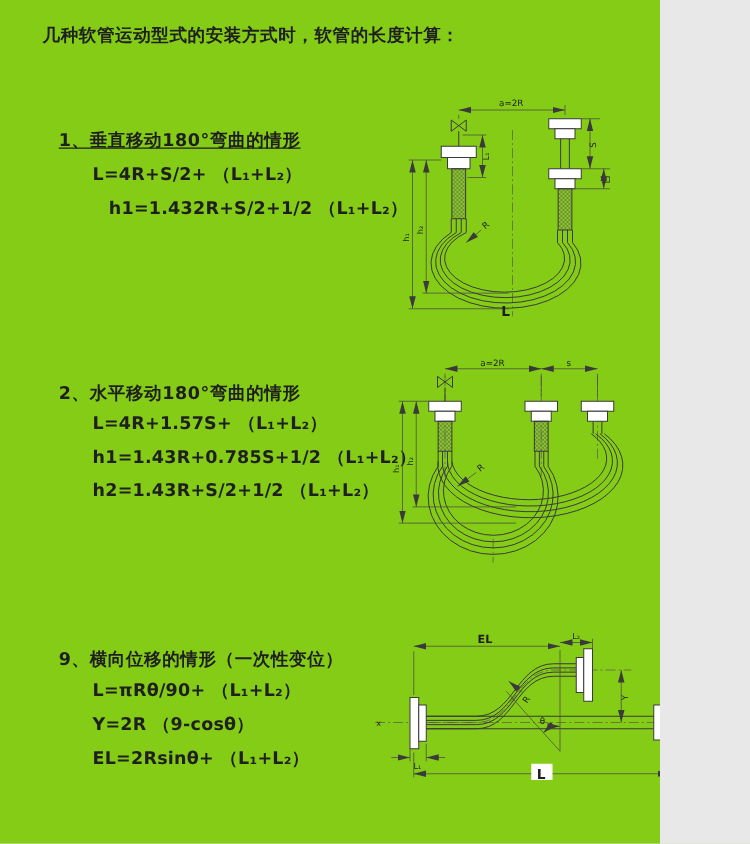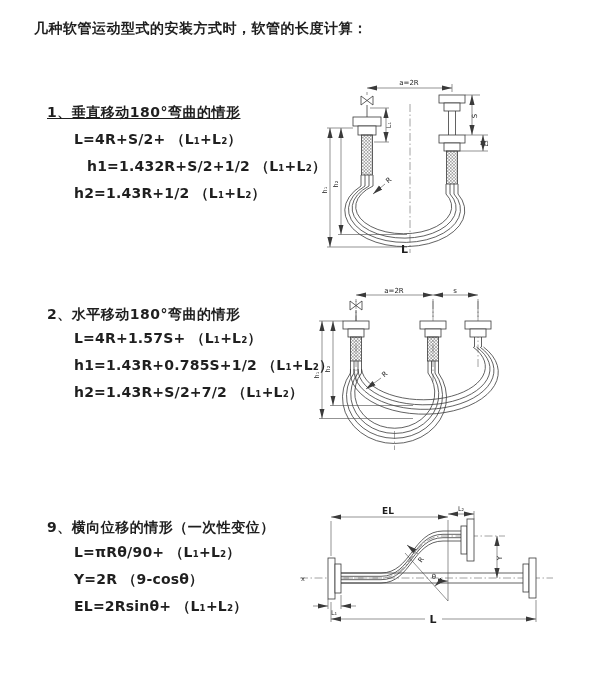--- a/index.html
+++ b/index.html
@@ -1,16 +1,16 @@
 <!DOCTYPE html>
 <html><head>
 <meta charset="utf-8">
 <style>
   html,body{margin:0;padding:0;background:#e8e8e8;}
-  #page{position:relative;width:600px;height:675px;background:#ffffff;overflow:hidden;
+  #page{position:relative;width:528px;height:675px;background:#84cc16;overflow:hidden;
         font-family:"DejaVu Sans","Liberation Sans",sans-serif;color:#1f1f1f;}
   .t{position:absolute;white-space:nowrap;}
   .title{font-size:14px;font-weight:700;letter-spacing:.5px;}
   .head{font-size:14px;font-weight:700;letter-spacing:.5px;}
   .formula{font-size:14px;font-weight:700;letter-spacing:.2px;}
   svg{position:absolute;overflow:visible;}
   svg .ln{stroke:#3a3a3a;stroke-width:0.8;fill:none;}
   svg .thin{stroke:#4a4a4a;stroke-width:0.6;fill:none;}
   svg .cl{stroke:#555;stroke-width:0.55;fill:none;stroke-dasharray:8 2.5 1.5 2.5;}
   svg .fit{stroke:#3a3a3a;stroke-width:0.8;fill:#ffffff;}
@@ -23,26 +23,25 @@
 </head>
 <body>
 
 <div id="page">
 
   <div class="t title" style="left:34px;top:20px;">几种软管运动型式的安装方式时，软管的长度计算：</div>
 
   <div class="t head" style="left:47px;top:104px;text-decoration:underline;">1、垂直移动180°弯曲的情形</div>
   <div class="t formula" style="left:74px;top:131px;">L=4R+S/2+ （L₁+L₂）</div>
   <div class="t formula" style="left:87px;top:158px;">h1=1.432R+S/2+1/2 （L₁+L₂）</div>
-  <div class="t formula" style="left:74px;top:185px;">h2=1.43R+1/2 （L₁+L₂）</div>
 
   <div class="t head" style="left:47px;top:306px;text-align:right;">2、水平移动180°弯曲的情形</div>
   <div class="t formula" style="left:74px;top:330px;">L=4R+1.57S+ （L₁+L₂）</div>
   <div class="t formula" style="left:74px;top:357px;">h1=1.43R+0.785S+1/2 （L₁+L₂）</div>
-  <div class="t formula" style="left:74px;top:384px;">h2=1.43R+S/2+7/2 （L₁+L₂）</div>
+  <div class="t formula" style="left:74px;top:384px;">h2=1.43R+S/2+1/2 （L₁+L₂）</div>
 
   <div class="t head" style="left:47px;top:519px;">9、横向位移的情形（一次性变位）</div>
   <div class="t formula" style="left:74px;top:544px;">L=πRθ/90+ （L₁+L₂）</div>
   <div class="t formula" style="left:74px;top:571px;">Y=2R （9-cosθ）</div>
   <div class="t formula" style="left:74px;top:598px;">EL=2Rsinθ+ （L₁+L₂）</div>
 
   <svg width="245" height="185" viewBox="0 0 245 185" style="left:310px;top:72px;">
     <defs>
       <marker id="ar1" markerWidth="11" markerHeight="8" refX="10" refY="4" orient="auto-start-reverse" markerUnits="userSpaceOnUse">
         <path d="M0,1.4 L10,4 L0,6.6 z" fill="#3a3a3a"></path>

